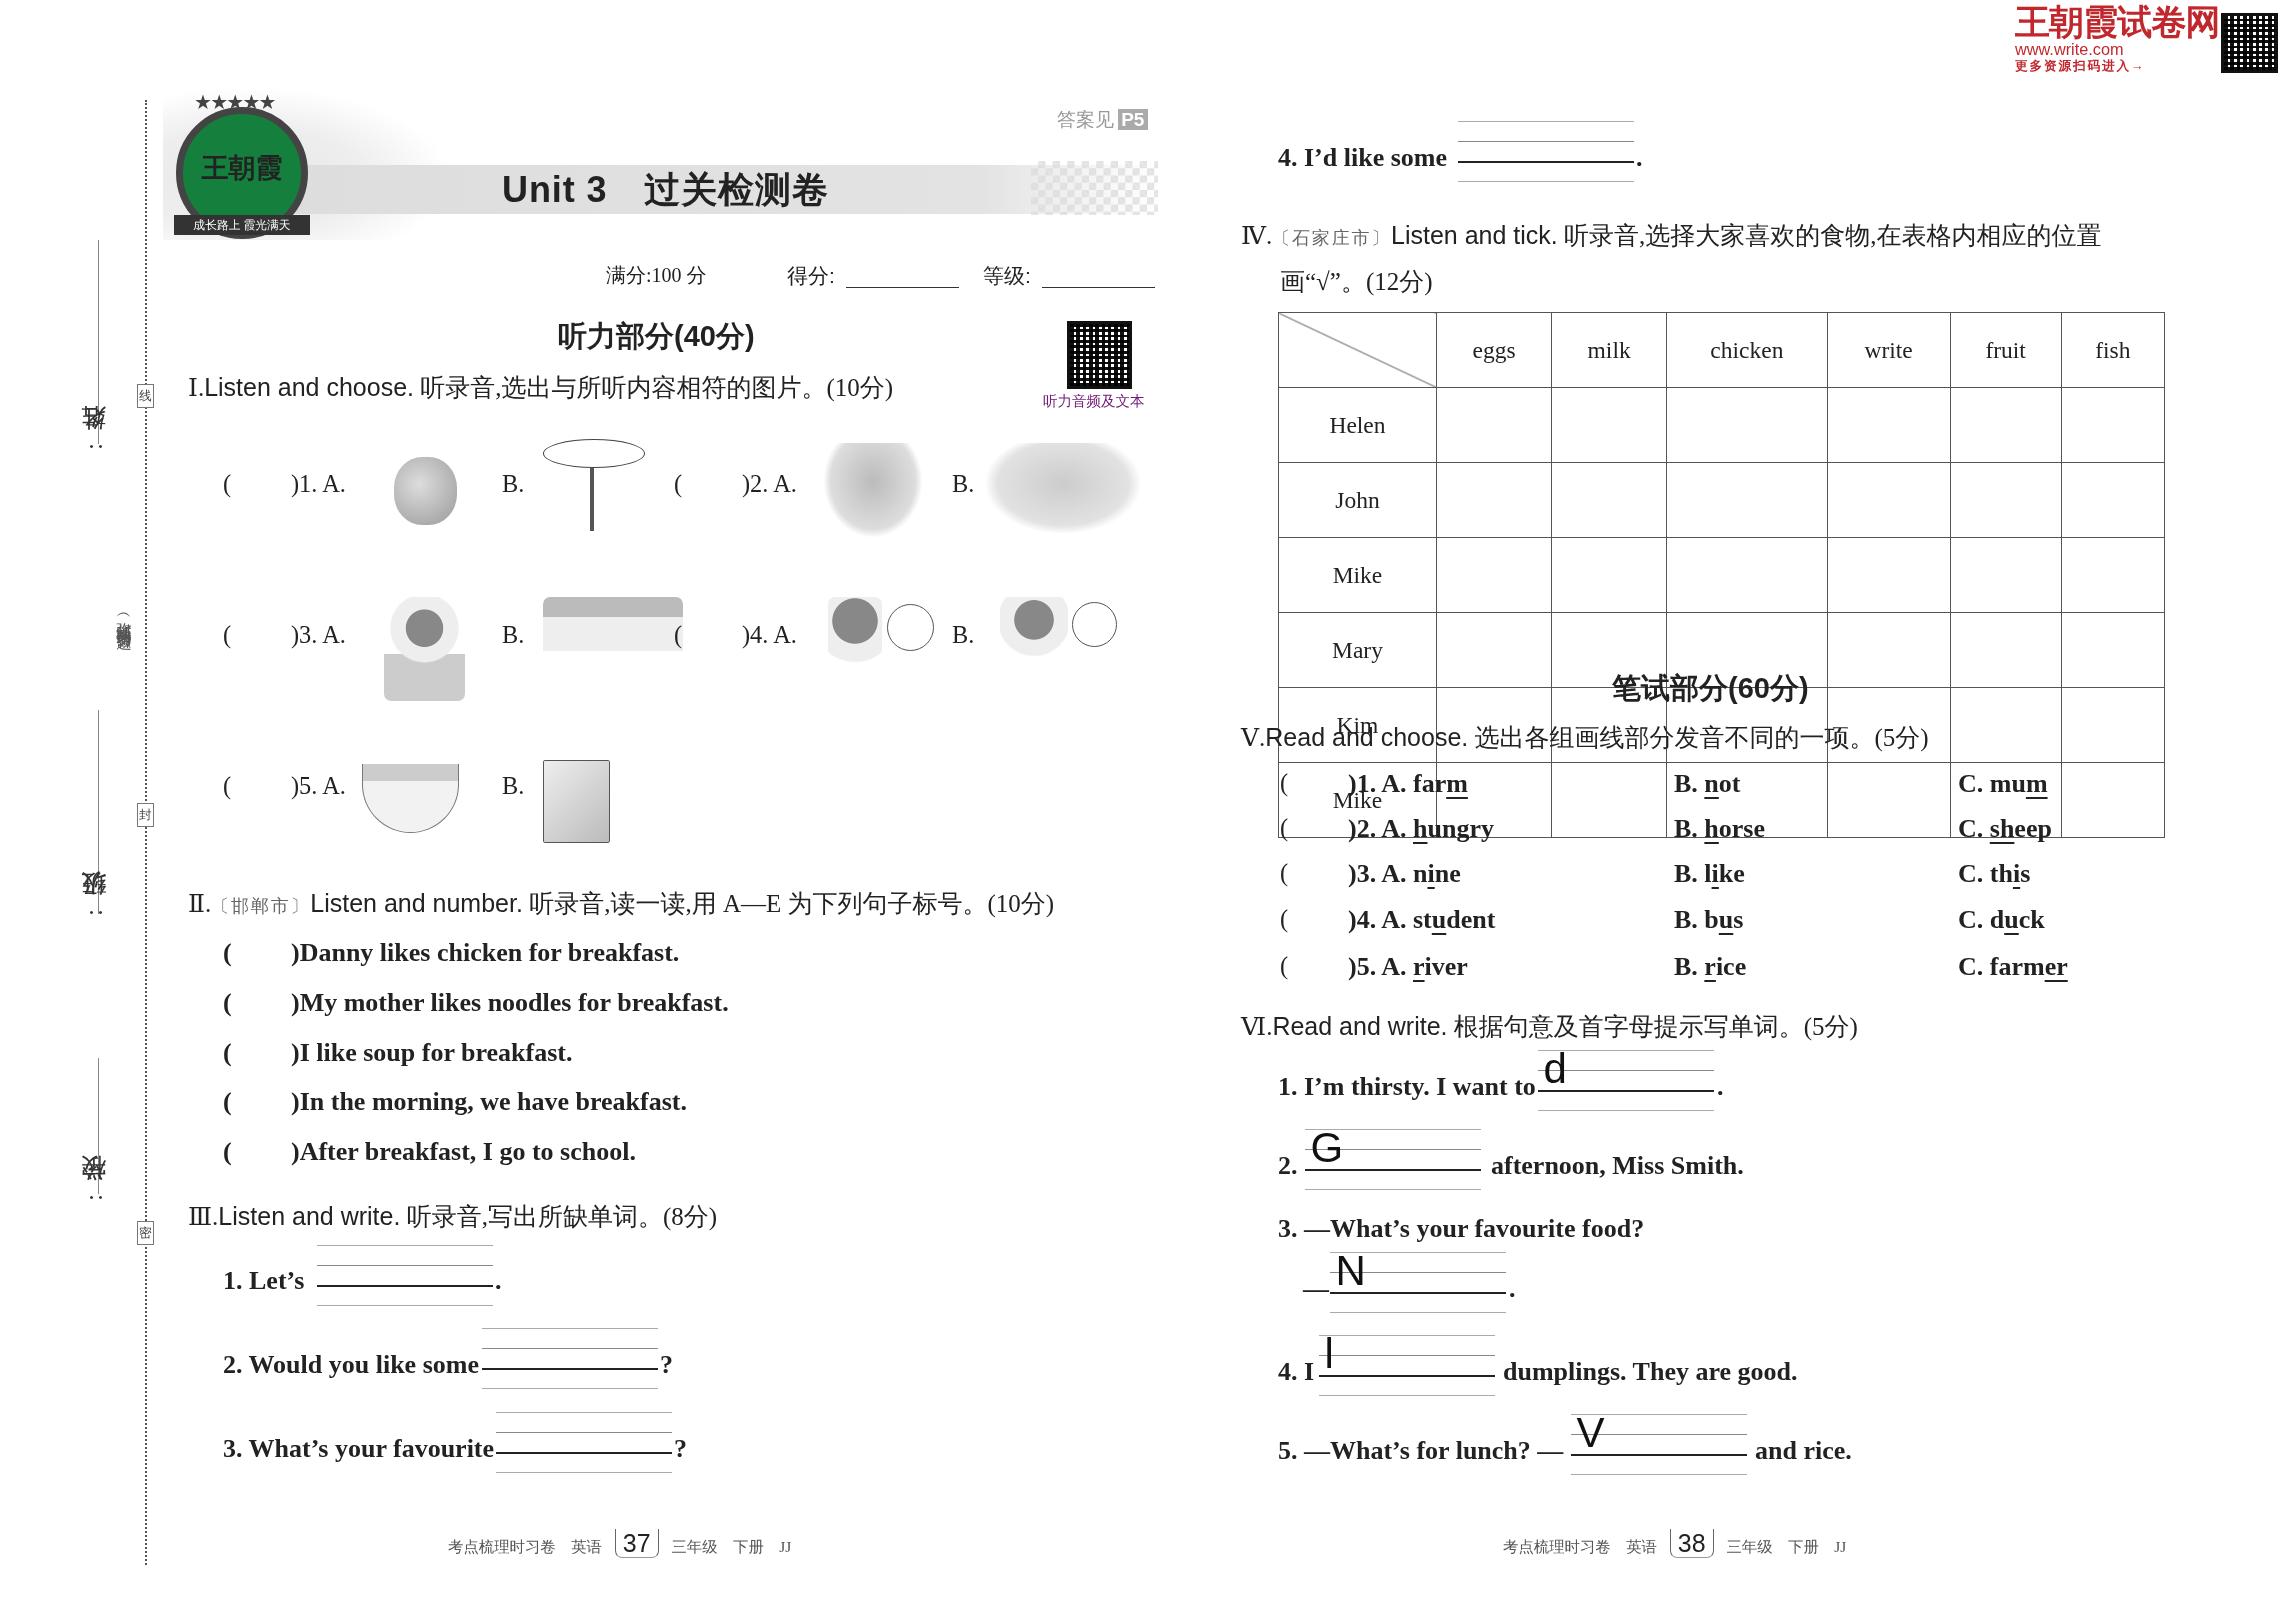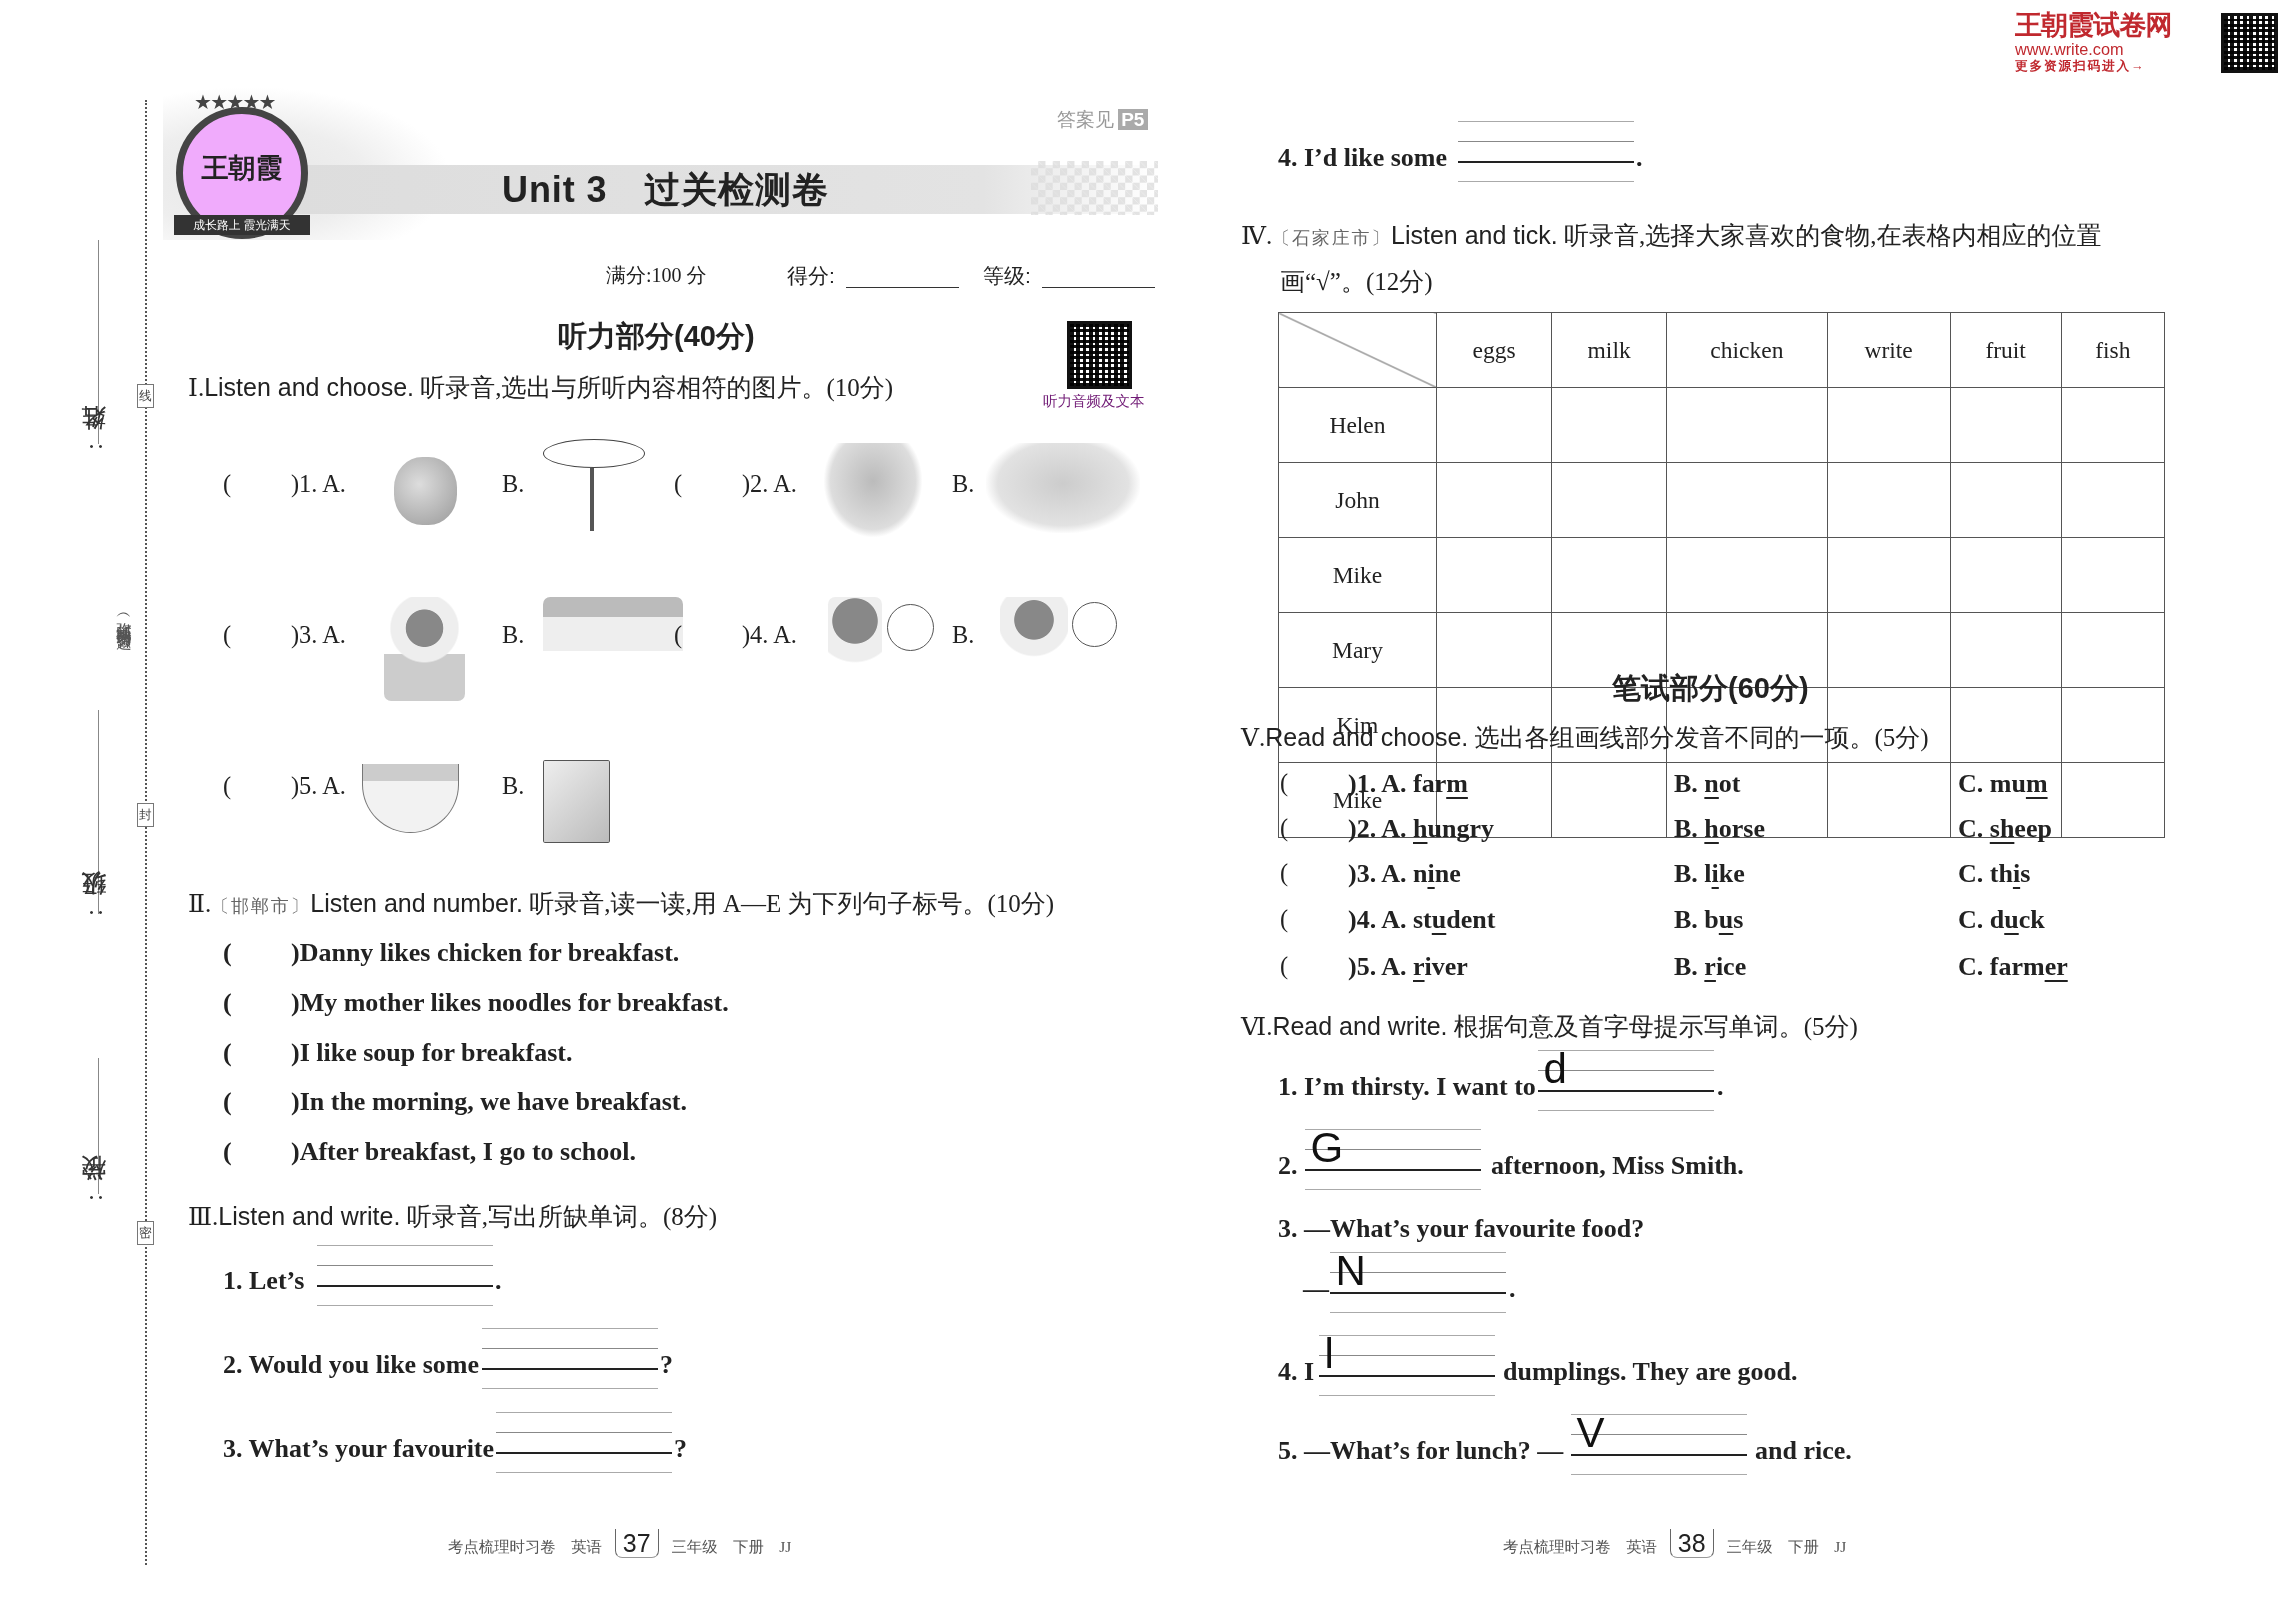--- a/index.html
+++ b/index.html
@@ -20,21 +20,21 @@
   .vlabel{writing-mode:vertical-rl;transform:rotate(180deg);font-size:25px;color:#333;left:77px;}
   .vline{left:98px;width:0;border-left:1.8px solid #888;}
   .seal{writing-mode:vertical-rl;font-size:15.4px;color:#555;left:113px;top:608px;letter-spacing:1.8px;}
   
   .banner{left:289px;top:165px;width:868px;height:49px;background:linear-gradient(90deg,#ddd 0%,#e3e3e3 80%,#fff 100%);}
   .checker{left:1031px;top:161px;width:127px;height:54px;
     background-image:linear-gradient(45deg,#ddd 25%,transparent 25%,transparent 75%,#ddd 75%),
                      linear-gradient(45deg,#ddd 25%,transparent 25%,transparent 75%,#ddd 75%);
     background-size:14.5px 14.5px;background-position:0 0,7.2px 7.2px;opacity:.8;}
   .unit-title{left:502px;top:166px;font-size:36px;font-weight:bold;color:#222;letter-spacing:0.9px;}
-  .logo{left:176px;top:107px;width:118px;height:118px;border-radius:50%;border:7.2px solid #444;background:#f0abfc;}
+  .logo{left:176px;top:107px;width:118px;height:118px;border-radius:50%;border:7.2px solid #444;background:#15803d;}
   .logo .name{position:absolute;left:0;right:0;top:36px;text-align:center;font-size:27px;font-weight:bold;color:#222;}
   .logo .ribbon{position:absolute;left:-9px;right:-9px;top:101px;height:20px;background:#333;color:#fff;font-size:11.8px;text-align:center;line-height:20px;}
   .stars{left:194px;top:90px;font-size:20px;color:#444;letter-spacing:-1.8px;}
   .answer-ref{left:1057px;top:107px;font-size:19px;color:#999;}
   .answer-ref .badge{background:#aaa;color:#fff;padding:0 3.6px;margin-left:3.6px;font-family:"Liberation Sans",sans-serif;font-weight:bold;}
   .scoreline{top:262px;font-size:20px;}
   .blankline{display:inline-block;border-bottom:1.8px solid #333;vertical-align:bottom;}
   .part-title{font-size:29px;font-weight:bold;font-family:"Liberation Sans","DejaVu Sans",sans-serif;}
   .qr{background:
       repeating-linear-gradient(90deg,#111 0 3.6px,#fff 3.6px 6.3px),
@@ -53,21 +53,21 @@
   .hintletter{position:absolute;font-family:"Liberation Sans","DejaVu Sans",sans-serif;font-size:42px;line-height:42px;color:#111;font-weight:normal;}
   
   table.tick{position:absolute;left:1278px;top:312px;border-collapse:collapse;width:887px;}
   table.tick td,table.tick th{border:1.8px solid #555;height:42px;font-weight:normal;font-size:23.5px;text-align:center;padding:16px;}
   table.tick td.name{width:125px;}
   .diag{position:relative;background:linear-gradient(to top right,transparent calc(50% - 0.9px),#555 50%,transparent calc(50% + 0.9px));}
   .u{text-decoration:underline;text-underline-offset:5.4px;}
   .footer{font-size:15.4px;color:#555;white-space:nowrap;}
   .pgnum{font-family:"Liberation Sans",sans-serif;font-size:25px;color:#222;border-left:0.9px solid #666;border-right:0.9px solid #666;padding:0 7.2px;border-bottom:1.8px solid #999;border-radius:0 0 7.2px 7.2px;margin:0 12.7px;text-align:right;}
   .brand{left:2015px;top:11px;color:#c0282e;text-align:left;}
-  .brand .b1{font-family:Liberation Sans, sans-serif;font-size:27px;font-weight:bold;letter-spacing:-0.9px;line-height:29px;}
+  .brand .b1{font-family:Liberation Mono, monospace;font-size:35px;font-weight:bold;letter-spacing:-0.9px;line-height:29px;}
   .brand .b2{font-family:"Liberation Sans",sans-serif;font-size:16.3px;line-height:18px;}
   .brand .b3{font-size:12.7px;font-weight:bold;letter-spacing:1.8px;line-height:16.3px;}
 </style>
 </head>
 <body>
 
 <div class="abs dotline"></div>
 <div class="abs bindtag" style="top:384px">线</div>
 <div class="abs bindtag" style="top:803px">封</div>
 <div class="abs bindtag" style="top:1221px">密</div>

